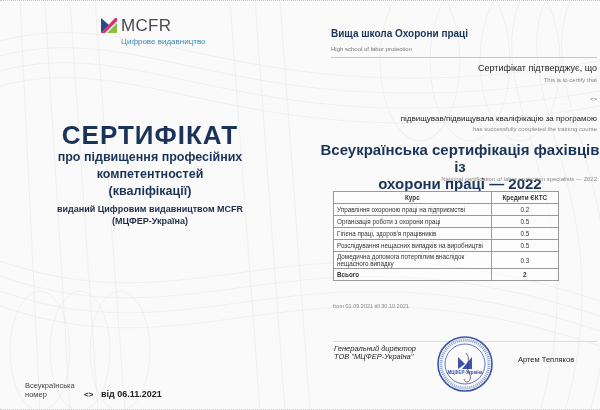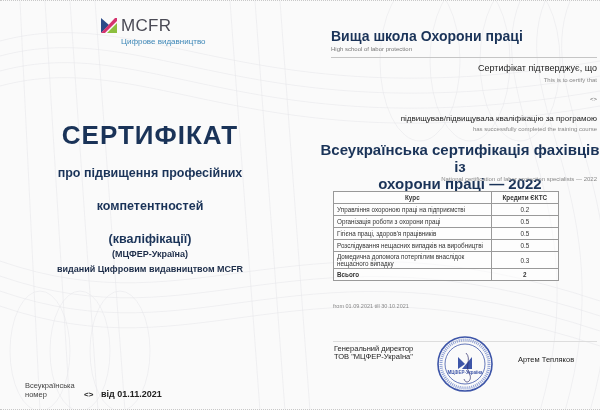--- a/index.html
+++ b/index.html
@@ -6,45 +6,45 @@
   body{width:600px;height:410px;overflow:hidden;background:#fff;font-family:"Liberation Sans",sans-serif;position:relative;}
   .page{position:absolute;left:0;top:0;width:600px;height:410px;background:#fafafa;
     border-top:1px dotted #c8c8c8;border-bottom:1px dotted #c8c8c8;box-sizing:border-box;overflow:hidden;padding-left:34px;}
   .pattern{position:absolute;left:0;top:0;width:600px;height:410px;pointer-events:none;}
   .logo{position:absolute;left:101px;top:17px;}
   .logo-mark{position:absolute;left:0;top:0;width:16px;height:15px;}
   .logo-name{position:absolute;left:20px;top:-2px;font-size:17px;color:#4a4a55;letter-spacing:0.3px;}
   .logo-sub{position:absolute;left:20px;top:19px;font-size:8px;color:#3d87b7;white-space:nowrap;}
   .left-block{position:absolute;left:40px;top:120px;width:220px;text-align:center;color:#1a3358;}
   .cert-title{font-size:26px;font-weight:bold;letter-spacing:1px;line-height:28px;}
-  .cert-sub{font-size:12.5px;font-weight:bold;line-height:17px;margin-top:16px;}
+  .cert-sub{font-size:12.5px;font-weight:bold;line-height:17px;margin-top:0px;}
   .cert-issued{font-size:9px;font-weight:bold;line-height:12px;margin-top:3px;color:#1e2e4a;}
   .reg{position:absolute;left:25px;top:380px;font-size:7.5px;color:#444;line-height:9px;}
   .reg-num{position:absolute;left:84px;top:389px;font-size:8px;font-weight:bold;color:#222;}
   .reg-date{position:absolute;left:101px;top:388px;font-size:9px;font-weight:bold;color:#222;}
-  .school{position:absolute;left:331px;top:27px;font-size:14px;font-weight:bold;color:#1a3358;}
+  .school{position:absolute;left:331px;top:27px;font-size:10px;font-weight:bold;color:#1a3358;}
   .school-en{position:absolute;left:331px;top:45px;font-size:6px;color:#777;}
   .hr{position:absolute;left:331px;top:56px;width:266px;height:0;border-top:1px solid #c5c5c5;}
   .center{position:absolute;left:331px;width:266px;text-align:right;}
   .l1{top:62px;font-size:9px;color:#222;}
   .l1e{top:76px;font-size:6px;color:#888;}
   .ph{top:95px;font-size:6px;color:#666;}
   .l2{top:113px;font-size:8px;color:#222;}
   .l2e{top:125px;font-size:6px;color:#888;}
   .course-title{position:absolute;left:315px;top:140px;width:290px;text-align:center;font-size:15px;font-weight:bold;color:#1a3358;line-height:17px;}
   .course-en{top:175px;font-size:6px;color:#888;}
   table.ects{position:absolute;left:333px;top:190px;width:226px;border-collapse:collapse;font-size:6.3px;color:#333;background:rgba(255,255,255,0.55);}
   table.ects th,table.ects td{border:0.8px solid #999;padding:1px 3px;height:9px;}
   table.ects th{font-weight:bold;text-align:center;}
   table.ects td.c{text-align:center;width:60px;}
   table.ects tr.total td{font-weight:bold;}
   .period{position:absolute;left:333px;top:290px;font-size:8px;color:#222;}
   .period-en{position:absolute;left:333px;top:302px;font-size:5.5px;color:#888;}
   .hr2{position:absolute;left:333px;top:340px;width:264px;border-top:1px solid #ddd;}
-  .sign-title{position:absolute;left:334px;top:344px;font-size:7.5px;color:#222;line-height:8px;}
+  .sign-title{position:absolute;left:334px;top:344px;font-size:7.5px;color:#222;line-height:8px;font-style:italic;}
   .sign-name{position:absolute;left:518px;top:354px;font-size:7.5px;color:#222;}
   .stamp{position:absolute;left:436px;top:334px;width:58px;height:58px;}
 </style>
 </head>
 <body>
 
 <div class="page">
   <svg class="pattern" viewBox="0 0 600 410" preserveAspectRatio="none">
     <g fill="none" stroke="#e4e4e8" stroke-width="0.5">
       <path d="M0,40 C150,0 250,120 600,60"></path>
@@ -82,30 +82,30 @@
     </svg>
     <div class="logo-name">MCFR</div>
     <div class="logo-sub">Цифрове видавництво</div>
   </div>
 
   <div class="left-block">
     <div class="cert-title">СЕРТИФІКАТ</div>
     <div class="cert-sub">про підвищення професійних</div>
     <div class="cert-sub">компетентностей</div>
     <div class="cert-sub">(кваліфікації)</div>
+    <div class="cert-issued">виданий Цифровим видавництвом MCFR</div>
     <div class="cert-issued" style="margin-top:0">(МЦФЕР-Україна)</div>
-    <div class="cert-issued">виданий Цифровим видавництвом MCFR</div>
   </div>
 
   <div class="reg">
     <div>Всеукраїнська</div>
     <div>номер</div>
   </div>
   <div class="reg-num">&lt;&gt;</div>
-  <div class="reg-date">від 01.11.2021</div>
+  <div class="reg-date">від 06.11.2021</div>
 
   <div class="school">Вища школа Охорони праці</div>
   <div class="school-en">High school of labor protection</div>
   <div class="hr"></div>
 
   <div class="center l1">Сертифікат підтверджує, що</div>
   <div class="center l1e">This is to certify that</div>
   <div class="center ph">&lt;&gt;</div>
   <div class="center l2">підвищував/підвищувала кваліфікацію за програмою</div>
   <div class="center l2e">has successfully completed the training course</div>

